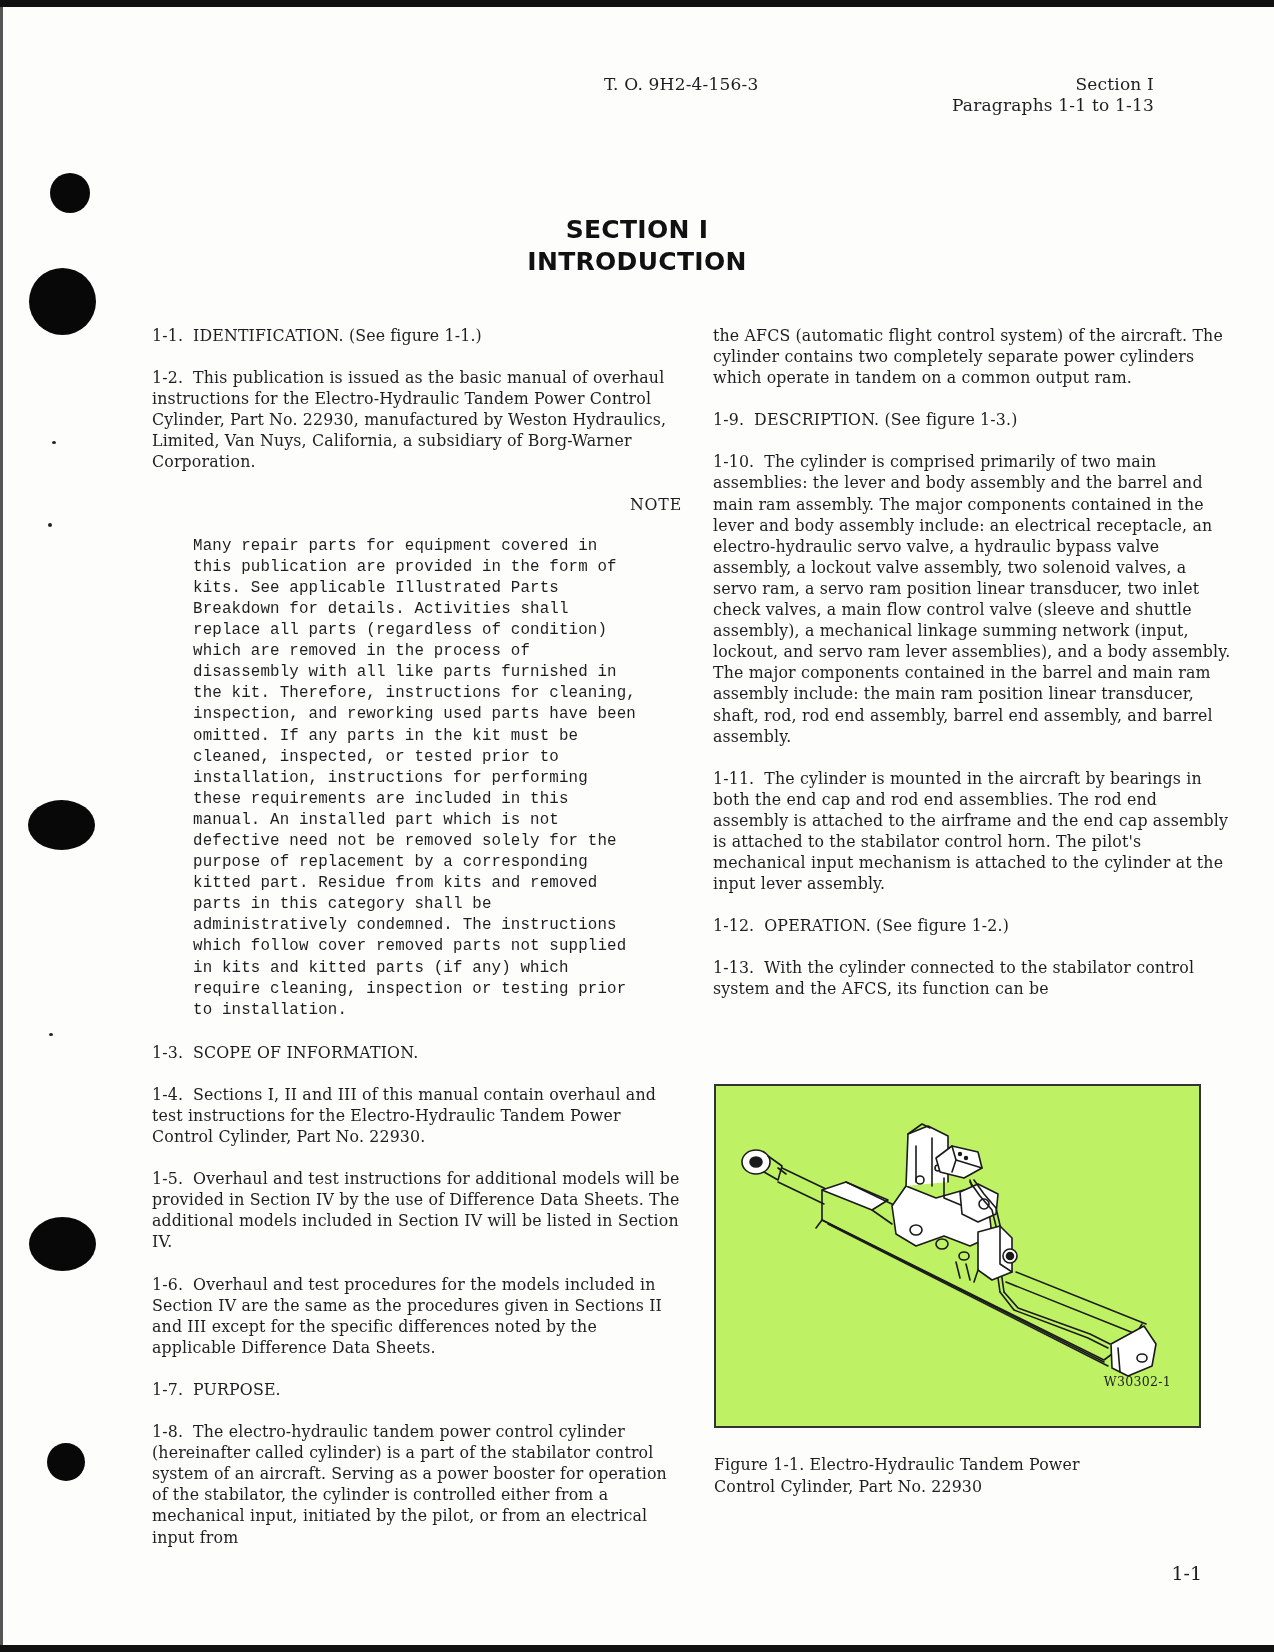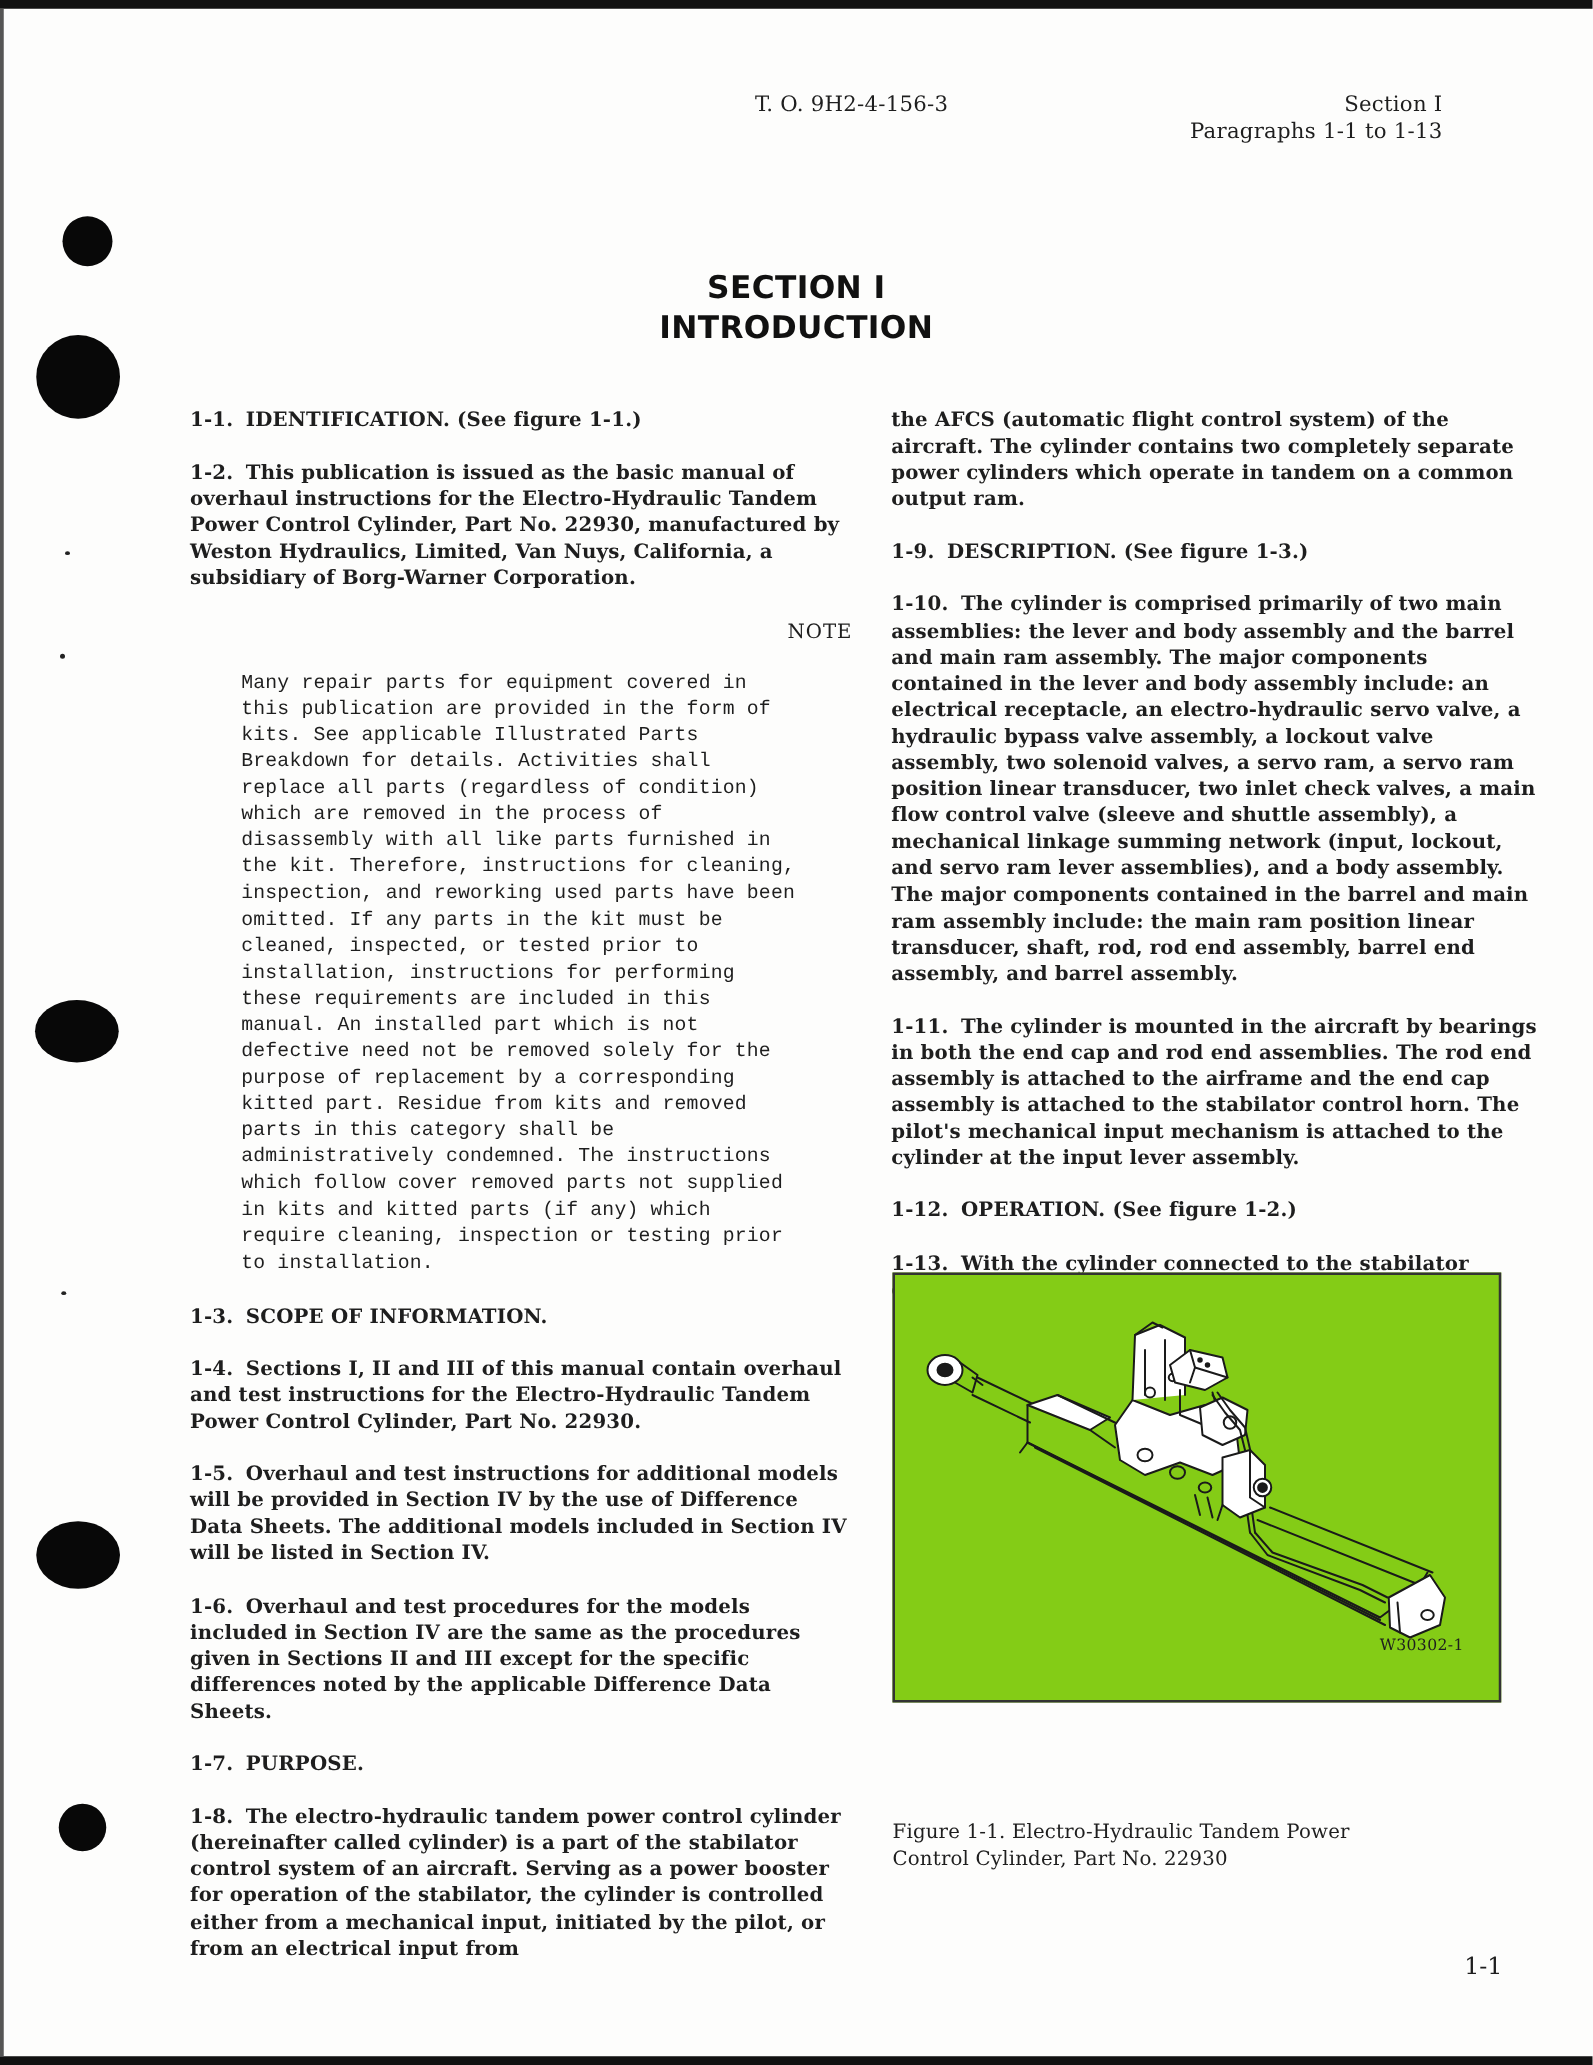--- a/index.html
+++ b/index.html
@@ -19,27 +19,27 @@
   .hdr-to { left: 604px; top: 74px; }
   .hdr-right { right: 120px; top: 74px; text-align: right; }
 
   .title { position: absolute; left: 0; width: 1274px; top: 214px; text-align: center;
     font-family: "DejaVu Sans", "Liberation Sans", sans-serif; font-weight: bold;
     font-size: 25px; line-height: 32px; letter-spacing: 0.3px; color: #111; }
 
   .col { position: absolute; font-size: 15.8px; line-height: 21.1px; letter-spacing: 0.15px; }
   .col-left { left: 152px; top: 325px; width: 530px; }
   .col-right { left: 713px; top: 325px; width: 520px; }
-  .para { margin: 0 0 21px 0; font-weight: bold; }
+  .para { margin: 0 0 21px 0; }
   .para .num { margin-right: 10px; }
   .note-label { text-align: right; margin: 0 0 21px 0; letter-spacing: 0.8px; }
   .note-body { margin: 0 0 21px 41px; width: 450px; font-family: Liberation Mono, monospace; }
 
-  .figure-box { position: absolute; left: 714px; top: 1018px; width: 487px; height: 344px;
-    border: 2px solid #333; box-sizing: border-box; background: #84cc16; }
+  .figure-box { position: absolute; left: 714px; top: 1084px; width: 487px; height: 344px;
+    border: 2px solid #333; box-sizing: border-box; background: #bef264; }
   .figure-box svg { position: absolute; left: 0; top: 0; }
   .fig-code { position: absolute; right: 28px; top: 288px; font-size: 12.5px; letter-spacing: 0.3px; }
   .fig-caption { position: absolute; left: 714px; top: 1454px; width: 487px; text-align: left;
     font-size: 15.8px; line-height: 22px; letter-spacing: 0.15px; }
   .page-num { position: absolute; right: 72px; top: 1562px; font-size: 19px; }
 </style>
 </head>
 <body>
 
 <div class="edge-top"></div>

